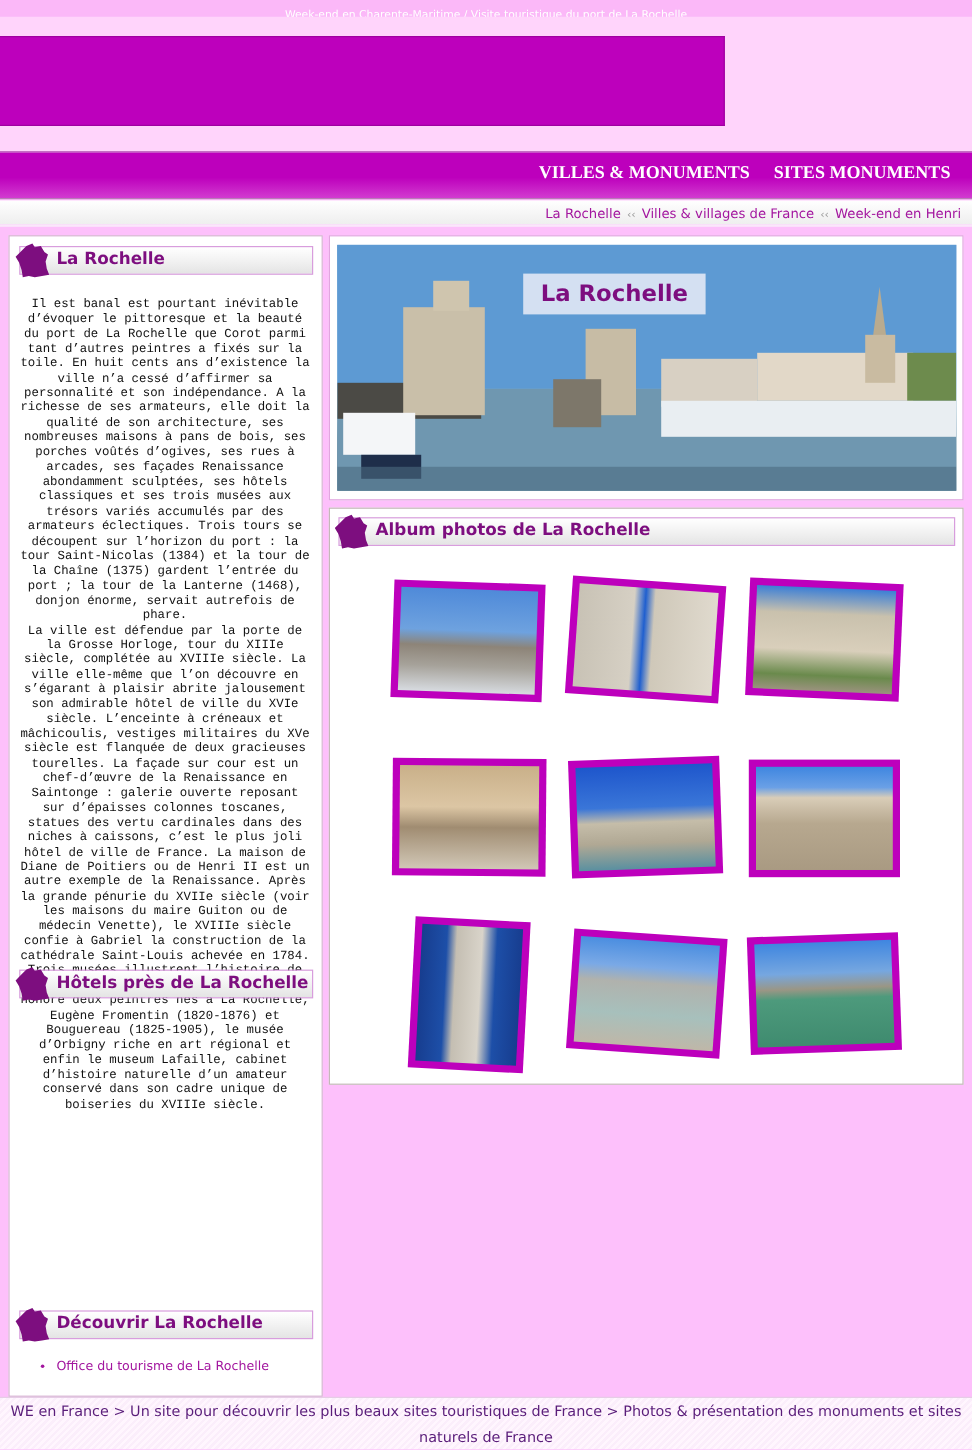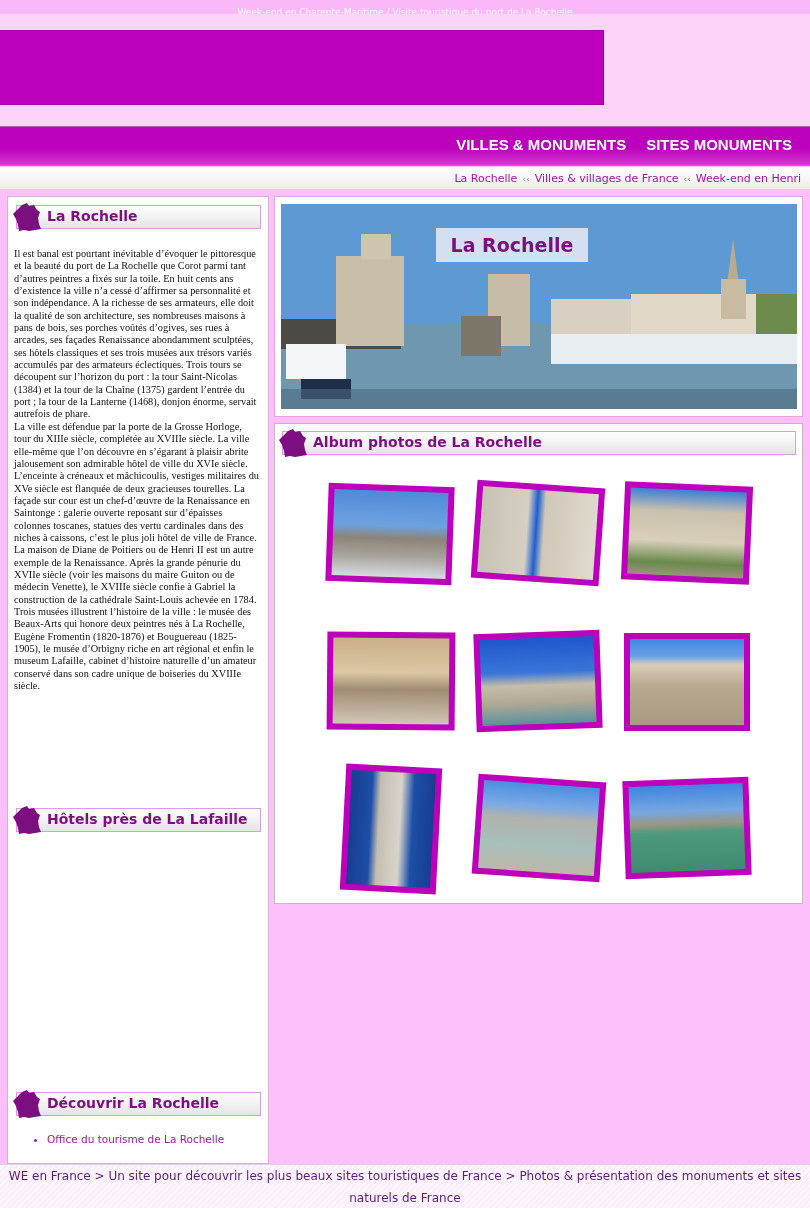--- a/index.html
+++ b/index.html
@@ -13,34 +13,34 @@
   .banner { position: absolute; left: 0; top: 16px; width: 604px; height: 75px; background: #bd00bc; border: 1px solid #a000a0; border-left: none; }
   .logo { position: absolute; left: 626px; top: 6px; width: 184px; height: 100px; }
   .logo .l1 { position: absolute; left: 4px; top: 2px; font-family: "DejaVu Sans", sans-serif; font-weight: bold; font-size: 31px; color: #8b1a8c; letter-spacing: -1px; }
   .logo .l2 { position: absolute; left: 16px; top: 40px; font-weight: bold; font-size: 17px; color: #8b1a8c; }
   .logo .l3 { position: absolute; left: 2px; top: 56px; font-weight: bold; font-size: 28px; color: #8b1a8c; letter-spacing: -1px; }
   .flag { position: absolute; left: 112px; top: 42px; width: 60px; height: 52px; }
 
   .navbar { position: absolute; left: 0; top: 126px; width: 810px; height: 40px;
     background: linear-gradient(#bd00bc 0%, #bd00bc 55%, #d23bd0 100%); border-top: 1px solid #b45bb4; border-bottom: 1px solid #b87ab8; }
   .nav-items { position: absolute; right: 18px; top: 9px; display: flex; gap: 20px; }
-  .nav-item { color: #ffffff; font-family: Liberation Sans, sans-serif; font-weight: bold; font-size: 15px; cursor: pointer; }
+  .nav-item { color: #ffffff; font-family: Liberation Serif, serif; font-weight: bold; font-size: 15px; cursor: pointer; }
 
   .crumbbar { position: absolute; left: 0; top: 167px; width: 810px; height: 22px;
     background: linear-gradient(#ffffff, #eeeeee); border-bottom: 2px solid #fbe6fb; text-align: right; padding-right: 9px; }
   .crumbbar span { font-size: 11px; line-height: 22px; color: #a3169f; }
   .crumbbar .sep { color: #999; font-size: 9px; }
 
   .left { position: absolute; left: 7px; top: 196px; width: 262px; height: 968px; background: #ffffff; border: 1px solid #d6b1d2; }
   .sec-head { position: relative; height: 24px; margin: 8px 7px 0 8px; border: 1px solid #d89ddd;
     background: linear-gradient(#ffffff 0%, #f2f2f2 50%, #e4e4e4 100%); }
   .sec-head .france { position: absolute; left: -5px; top: -4px; width: 30px; height: 30px; }
   .sec-head h2 { position: absolute; left: 30px; top: 2px; font-family: "DejaVu Sans", sans-serif; font-size: 14px; font-weight: bold; color: #7d0e7f; }
 
-  .article { margin: 19px 7px 0 6px; font-size: 10.3px; line-height: 12.35px; color: #111; font-family: Liberation Serif, serif; }
+  .article { margin: 19px 7px 0 6px; font-size: 10.3px; line-height: 12.35px; color: #111; font-family: Liberation Mono, monospace; text-align: center; }
   .article p { margin: 0; }
 
   .hotels { position: absolute; left: 0; top: 603px; width: 260px; }
   .discover { position: absolute; left: 0; top: 887px; width: 260px; }
   .discover ul { margin: 17px 0 0 39px; font-size: 10.5px; }
   .discover li { color: #a3169f; }
   .discover li span { color: #a3169f; }
 
   .hero-box { position: absolute; left: 274px; top: 196px; width: 529px; height: 221px; background: #ffffff; border: 1px solid #e2a5e0; }
   .hero { position: absolute; left: 6px; top: 7px; width: 516px; height: 205px; overflow: hidden;
@@ -94,21 +94,21 @@
     <p>Il est banal est pourtant inévitable d’évoquer le pittoresque et la beauté du port de La Rochelle que Corot parmi tant d’autres peintres a fixés sur la toile. En huit cents ans d’existence la ville n’a cessé d’affirmer sa personnalité et son indépendance. A la richesse de ses armateurs, elle doit la qualité de son architecture, ses nombreuses maisons à pans de bois, ses porches voûtés d’ogives, ses rues à arcades, ses façades Renaissance abondamment sculptées, ses hôtels classiques et ses trois musées aux trésors variés accumulés par des armateurs éclectiques. Trois tours se découpent sur l’horizon du port : la tour Saint-Nicolas (1384) et la tour de la Chaîne (1375) gardent l’entrée du port ; la tour de la Lanterne (1468), donjon énorme, servait autrefois de phare.</p>
     <p>La ville est défendue par la porte de la Grosse Horloge, tour du XIIIe siècle, complétée au XVIIIe siècle. La ville elle-même que l’on découvre en s’égarant à plaisir abrite jalousement son admirable hôtel de ville du XVIe siècle. L’enceinte à créneaux et mâchicoulis, vestiges militaires du XVe siècle est flanquée de deux gracieuses tourelles. La façade sur cour est un chef-d’œuvre de la Renaissance en Saintonge : galerie ouverte reposant sur d’épaisses colonnes toscanes, statues des vertu cardinales dans des niches à caissons, c’est le plus joli hôtel de ville de France. La maison de Diane de Poitiers ou de Henri II est un autre exemple de la Renaissance. Après la grande pénurie du XVIIe siècle (voir les maisons du maire Guiton ou de médecin Venette), le XVIIIe siècle confie à Gabriel la construction de la cathédrale Saint-Louis achevée en 1784.</p>
     <p>Trois musées illustrent l’histoire de la ville : le musée des Beaux-Arts qui honore deux peintres nés à La Rochelle, Eugène Fromentin (1820-1876) et Bouguereau (1825-1905), le musée d’Orbigny riche en art régional et enfin le museum Lafaille, cabinet d’histoire naturelle d’un amateur conservé dans son cadre unique de boiseries du XVIIIe siècle.</p>
   </div>
 
   <div class="hotels">
     <div class="sec-head">
       <svg class="france" viewBox="0 0 30 30">
           <path d="M10 3 L15 1 L17 4 L22 3 L25 8 L28 10 L26 16 L27 22 L29 27 L23 28 L17 29 L12 28 L7 29 L6 23 L4 17 L1 12 L5 8 Z" fill="#7d0e7f"></path>
         </svg>
-      <h2>Hôtels près de La Lafaille</h2>
+      <h2>Hôtels près de La Rochelle</h2>
     </div>
   </div>
 
   <div class="discover">
     <div class="sec-head">
       <svg class="france" viewBox="0 0 30 30">
           <path d="M10 3 L15 1 L17 4 L22 3 L25 8 L28 10 L26 16 L27 22 L29 27 L23 28 L17 29 L12 28 L7 29 L6 23 L4 17 L1 12 L5 8 Z" fill="#7d0e7f"></path>
         </svg>
       <h2>Découvrir La Rochelle</h2>
     </div>

